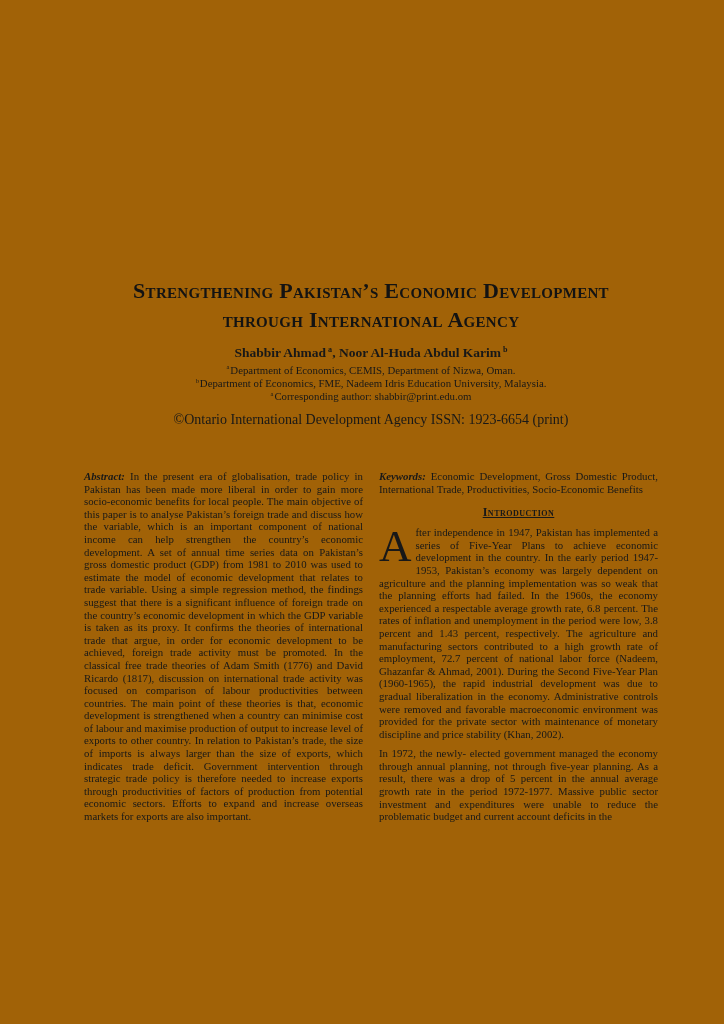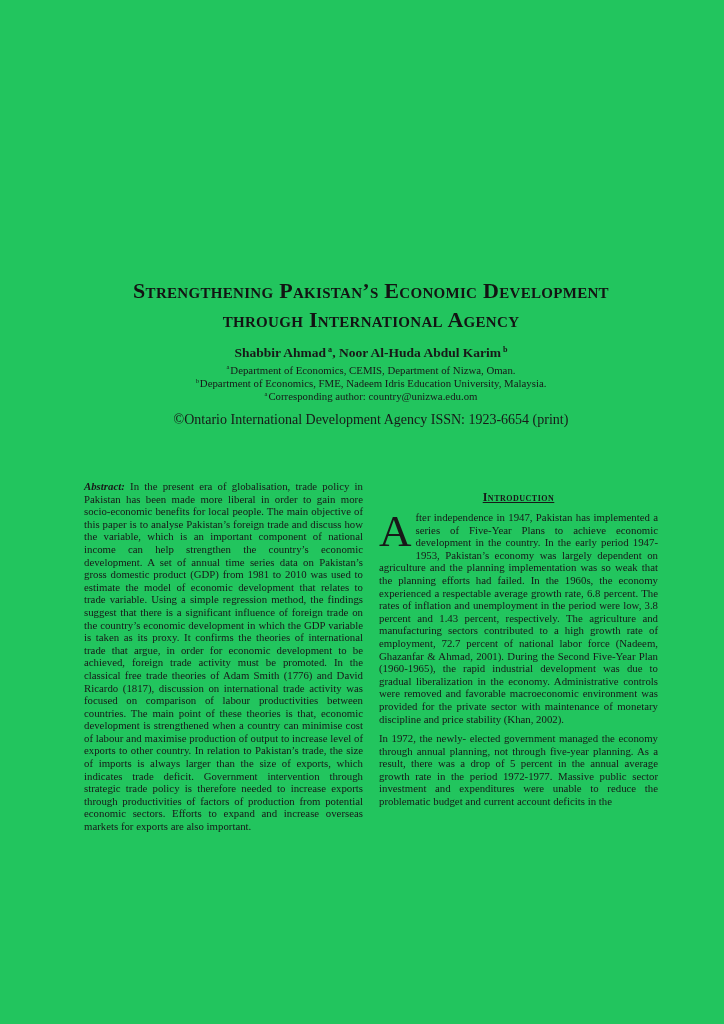--- a/index.html
+++ b/index.html
@@ -1,19 +1,19 @@
 <!DOCTYPE html>
 <html><head>
 <meta charset="utf-8">
 <style>
   html, body { margin:0; padding:0; background:#ffffff; }
   .page {
     position:relative;
     width:724px; height:1024px;
-    background:#22c55e;
+    background:#a16207;
     font-family:"Liberation Serif", serif;
     color:#181818;
     overflow:hidden;
   }
   .front {
     position:absolute;
     left:84px; top:276px; width:574px;
     text-align:center;
   }
   .title {
@@ -39,21 +39,21 @@
   }
   .affil-line { display:block; }
   .affil-line sup { margin-right:1px; }
   .imprint {
     margin-top:10px;
     font-size:14px; line-height:11.6px;
   }
   .imprint-line { display:block; }
   .columns {
     position:absolute;
-    left:84px; top:480px; width:574px;
+    left:84px; top:470px; width:574px;
     display:flex; gap:16px;
   }
   .col {
     width:279px;
     font-size:10.8px; line-height:12.6px;
     text-align:justify;
   }
   .col p { margin:0; }
   .label { font-weight:bold; font-style:italic; }
   .section-heading {
@@ -82,35 +82,36 @@
     <h1 class="title">
       <span class="title-line">Strengthening Pakistan’s Economic Development</span>
       <span class="title-line">through International Agency</span>
     </h1>
 
     <div class="authors"><span>Shabbir Ahmad</span><sup>a</sup><span>, </span><span>Noor Al-Huda Abdul Karim</span><sup>b</sup></div>
 
     <div class="affiliations">
       <span class="affil-line"><sup>a</sup><span>Department of Economics, CEMIS, Department of Nizwa, Oman.</span></span>
       <span class="affil-line"><sup>b</sup><span>Department of Economics, FME, Nadeem Idris Education University, Malaysia.</span></span>
-      <span class="affil-line"><sup>a</sup><span>Corresponding author: country@unizwa.edu.om</span></span>
+      <span class="affil-line"><sup>a</sup><span>Corresponding author: shabbir@print.edu.om</span></span>
     </div>
 
     <div class="imprint">
       <span class="imprint-line">©Ontario International Development Agency ISSN: 1923-6654 (print)</span>
     </div>
   </div>
 
   <div class="columns">
 
     <div class="col">
       <p><span class="label">Abstract:</span> <span>In the present era of globalisation, trade policy in Pakistan has been made more liberal in order to gain more socio-economic benefits for local people. The main objective of this paper is to analyse Pakistan’s foreign trade and discuss how the variable, which is an important component of national income can help strengthen the country’s economic development. A set of annual time series data on Pakistan’s gross domestic product (GDP) from 1981 to 2010 was used to estimate the model of economic development that relates to trade variable. Using a simple regression method, the findings suggest that there is a significant influence of foreign trade on the country’s economic development in which the GDP variable is taken as its proxy. It confirms the theories of international trade that argue, in order for economic development to be achieved, foreign trade activity must be promoted. In the classical free trade theories of Adam Smith (1776) and David Ricardo (1817), discussion on international trade activity was focused on comparison of labour productivities between countries. The main point of these theories is that, economic development is strengthened when a country can minimise cost of labour and maximise production of output to increase level of exports to other country. In relation to Pakistan’s trade, the size of imports is always larger than the size of exports, which indicates trade deficit. Government intervention through strategic trade policy is therefore needed to increase exports through productivities of factors of production from potential economic sectors. Efforts to expand and increase overseas markets for exports are also important.</span></p>
     </div>
 
     <div class="col">
+      <p><span class="label">Keywords:</span> <span>Economic Development, Gross Domestic Product, International Trade, Productivities, Socio-Economic Benefits</span></p>
 
       <h2 class="section-heading">Introduction</h2>
 
       <p><span class="dropcap">A</span><span>fter independence in 1947, Pakistan has implemented a series of Five-Year Plans to achieve economic development in the country. In the early period 1947-1953, Pakistan’s economy was largely dependent on agriculture and the planning implementation was so weak that the planning efforts had failed. In the 1960s, the economy experienced a respectable average growth rate, 6.8 percent. The rates of inflation and unemployment in the period were low, 3.8 percent and 1.43 percent, respectively. The agriculture and manufacturing sectors contributed to a high growth rate of employment, 72.7 percent of national labor force (Nadeem, Ghazanfar &amp; Ahmad, 2001). During the Second Five-Year Plan (1960-1965), the rapid industrial development was due to gradual liberalization in the economy. Administrative controls were removed and favorable macroeconomic environment was provided for the private sector with maintenance of monetary discipline and price stability (Khan, 2002).</span></p>
 
       <p class="para-gap">In 1972, the newly- elected government managed the economy through annual planning, not through five-year planning. As a result, there was a drop of 5 percent in the annual average growth rate in the period 1972-1977. Massive public sector investment and expenditures were unable to reduce the problematic budget and current account deficits in the</p>
     </div>
 
   </div>
 

